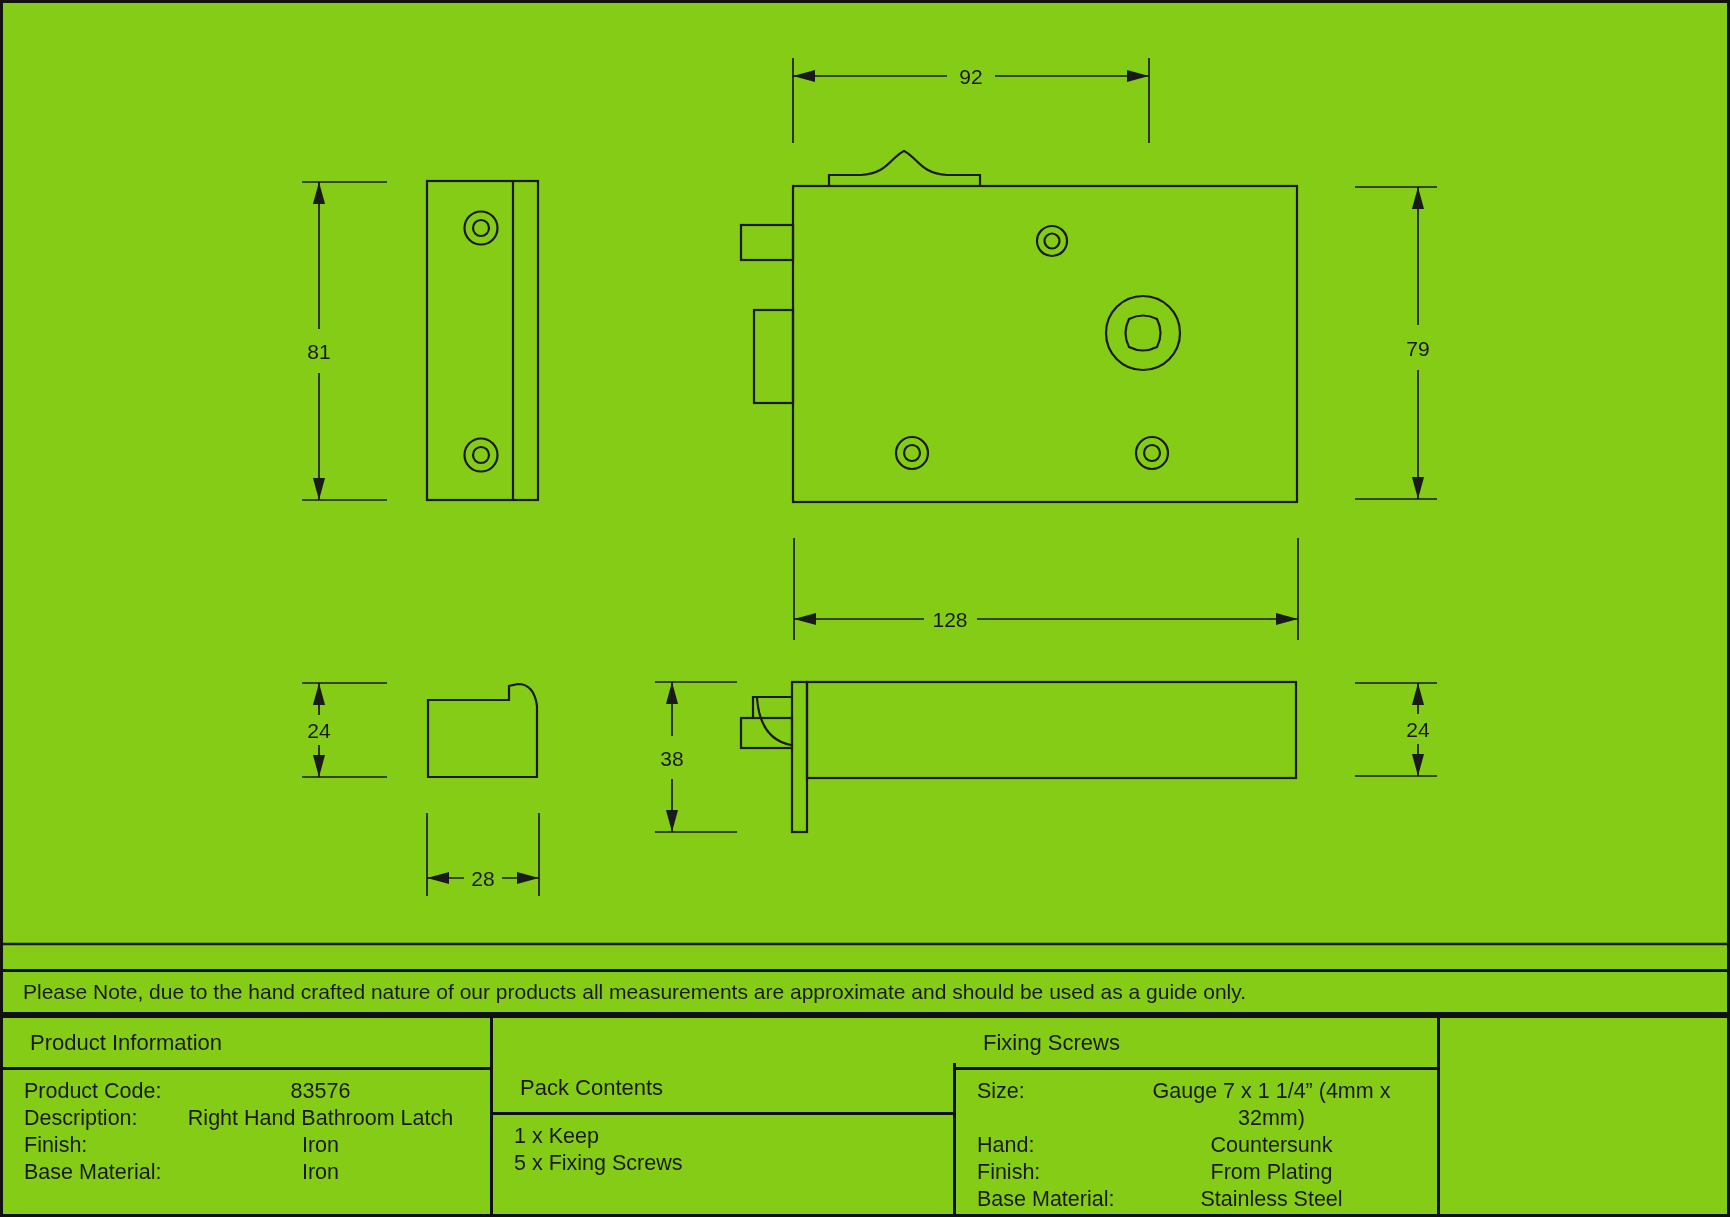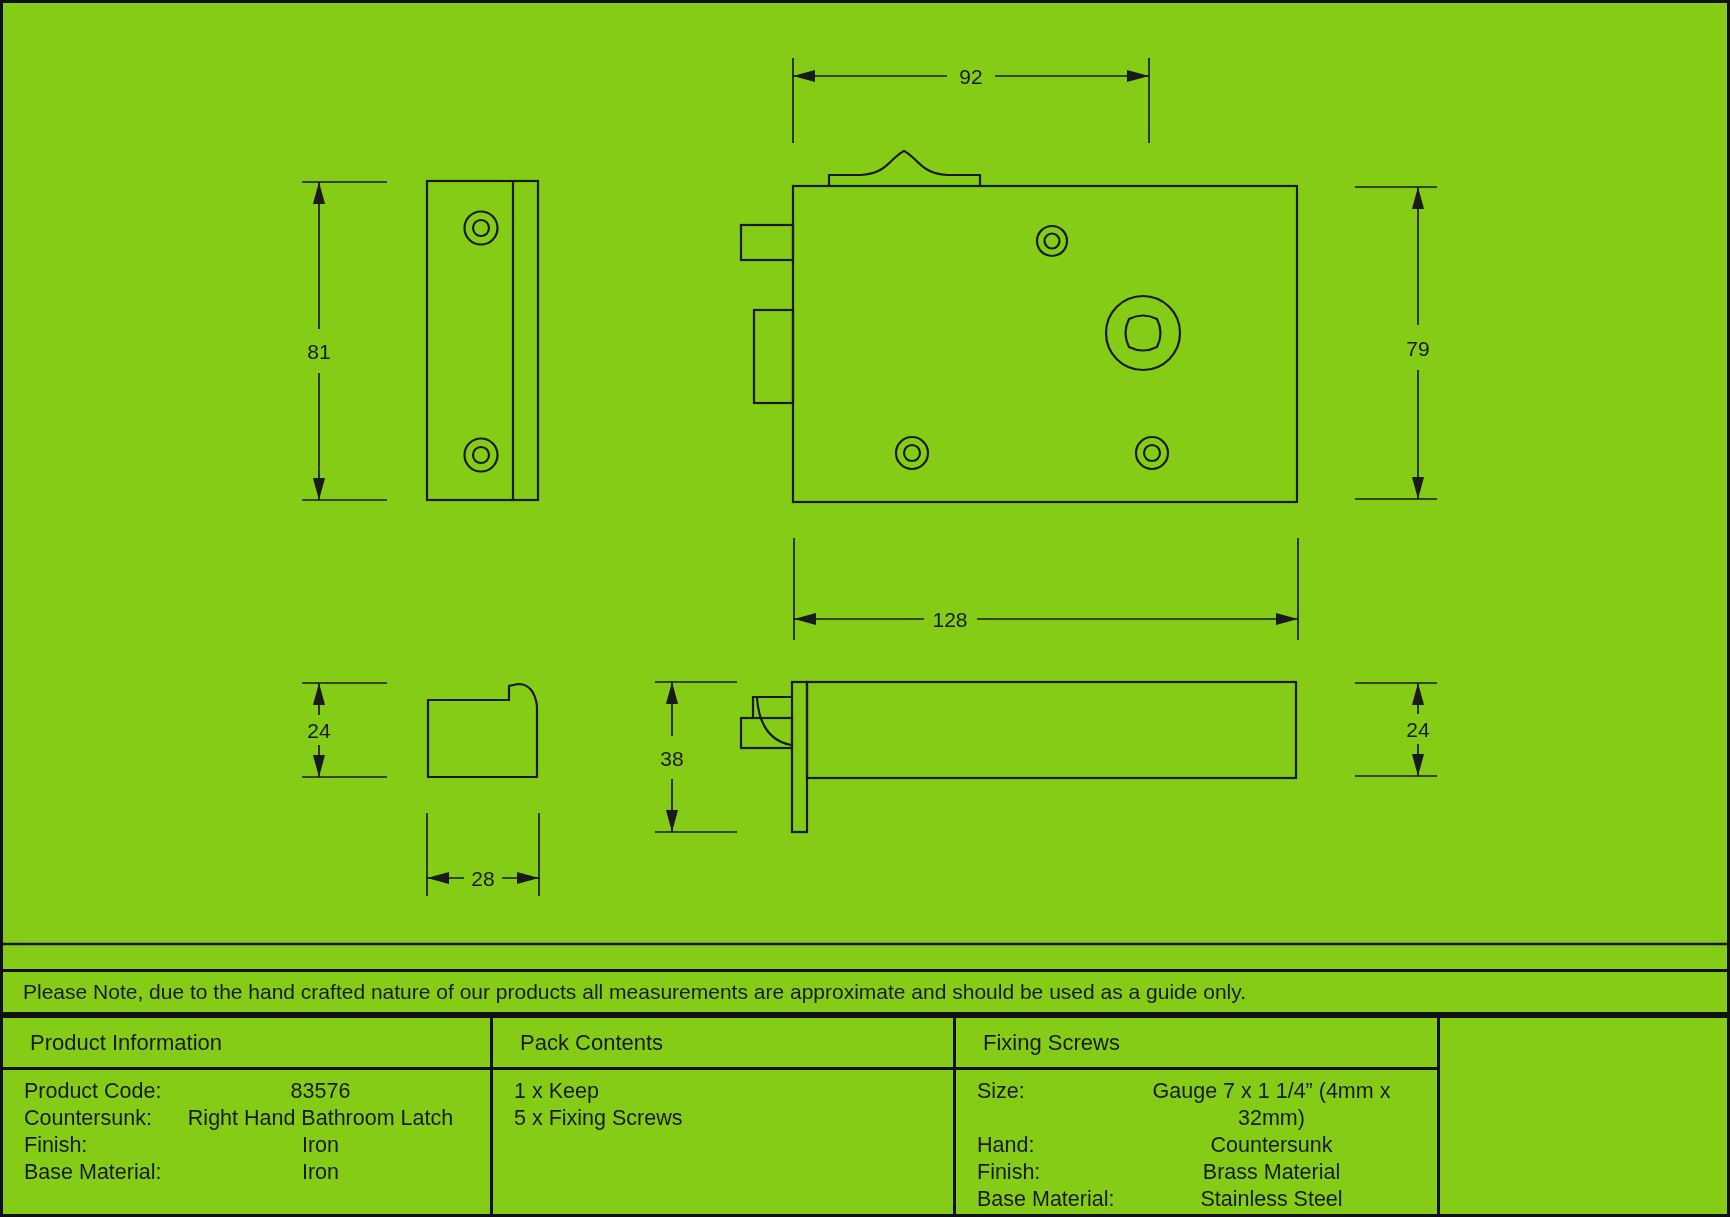--- a/index.html
+++ b/index.html
@@ -17,21 +17,21 @@
     position:absolute; top:966px; left:0; width:100%; height:46px;
     border-top:3px solid #111; border-bottom:3px solid #111; box-sizing:border-box;
     display:flex; align-items:center; padding:2px 20px; font-size:21px;
   }
   .spec-table {
     position:absolute; top:1012px; bottom:0; left:0; width:100%;
     border-top:3px solid #111; box-sizing:border-box; display:flex;
   }
   .col { box-sizing:border-box; border-right:3px solid #111; display:flex; flex-direction:column; }
   .col-product  { width:490px; }
-  .col-pack     { width:463px; }
+  .col-pack     { width:463px;margin-top:45px; }
   .col-screws   { width:484px; }
   .col-logo     { flex:1; border-right:none; display:flex; align-items:center; justify-content:center; }
   .col-header {
     height:52px; border-bottom:3px solid #111; box-sizing:border-box;
     display:flex; align-items:center; padding:0 27px; font-size:22px; flex:none;
   }
   .col-body { padding:8px 21px 0 21px; font-size:21.5px; line-height:27px; }
   .spec-row { display:flex; }
   .spec-label { width:148px; flex:none; }
   .col-screws .spec-label { width:150px; }
@@ -161,21 +161,21 @@
   <div class="spec-table">
 
     <div class="col col-product">
       <div class="col-header">Product Information</div>
       <div class="col-body">
         <div class="spec-row">
           <span class="spec-label">Product Code:</span>
           <span class="spec-value">83576</span>
         </div>
         <div class="spec-row">
-          <span class="spec-label">Countersunk:</span>
+          <span class="spec-label">Description:</span>
           <span class="spec-value">Right Hand Bathroom Latch</span>
         </div>
         <div class="spec-row">
           <span class="spec-label">Finish:</span>
           <span class="spec-value">Iron</span>
         </div>
         <div class="spec-row">
           <span class="spec-label">Base Material:</span>
           <span class="spec-value">Iron</span>
         </div>
@@ -196,21 +196,21 @@
         <div class="spec-row">
           <span class="spec-label">Size:</span>
           <span class="spec-value">Gauge 7 x 1 1/4” (4mm x 32mm)</span>
         </div>
         <div class="spec-row">
           <span class="spec-label">Hand:</span>
           <span class="spec-value">Countersunk</span>
         </div>
         <div class="spec-row">
           <span class="spec-label">Finish:</span>
-          <span class="spec-value">Brass Material</span>
+          <span class="spec-value">From Plating</span>
         </div>
         <div class="spec-row">
           <span class="spec-label">Base Material:</span>
           <span class="spec-value">Stainless Steel</span>
         </div>
       </div>
     </div>
 
 
   </div>

